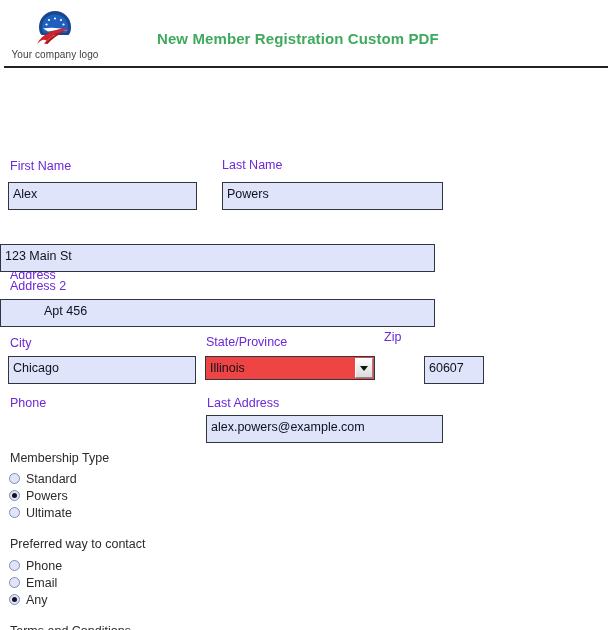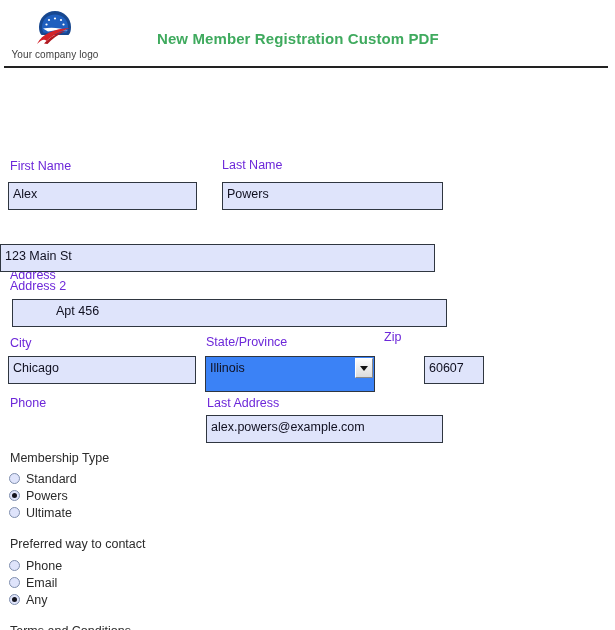--- a/index.html
+++ b/index.html
@@ -92,23 +92,23 @@
     overflow: hidden;
   }
 
   
   .grp { position: absolute; }
 
   
   .select-wrap {
     position: relative;
     box-sizing: border-box;
-    background: #3b82f6;
+    background: #ef4444;
     border: 1px solid #2f3640;
-    height: 36px;
+    height: 24px;
     padding: 0 4px;
     font-size: 12.5px;
     color: #101020;
     line-height: 22px;
     white-space: nowrap;
     overflow: hidden;
   }
   .select-btn {
     position: absolute;
     right: 1px;
@@ -206,21 +206,21 @@
     <div class="field grp" style="left:222px; top:114px; width:221px;" title="Last Name">Powers</div>
 
     <div class="grp" style="left:10px; top:156px;margin-top:44px;">
       <div class="label">Address</div>
     </div>
     <div class="field grp" style="left:0; top:176px; width:435px;" title="Address">123 Main St</div>
 
     <div class="grp" style="left:10px; top:211px;">
       <div class="label">Address 2</div>
     </div>
-    <div class="field grp" style="left:12px; top:231px; width:435px;padding-left:43px;" title="Address 2">Apt 456</div>
+    <div class="field grp" style="left:0; top:231px; width:435px;padding-left:43px;" title="Address 2">Apt 456</div>
 
     <div class="grp" style="left:10px; top:268px;">
       <div class="label">City</div>
     </div>
     <div class="grp" style="left:206px; top:267px;">
       <div class="label">State/Province</div>
     </div>
     <div class="grp" style="left:384px; top:262px;">
       <div class="label">Zip</div>
     </div>

